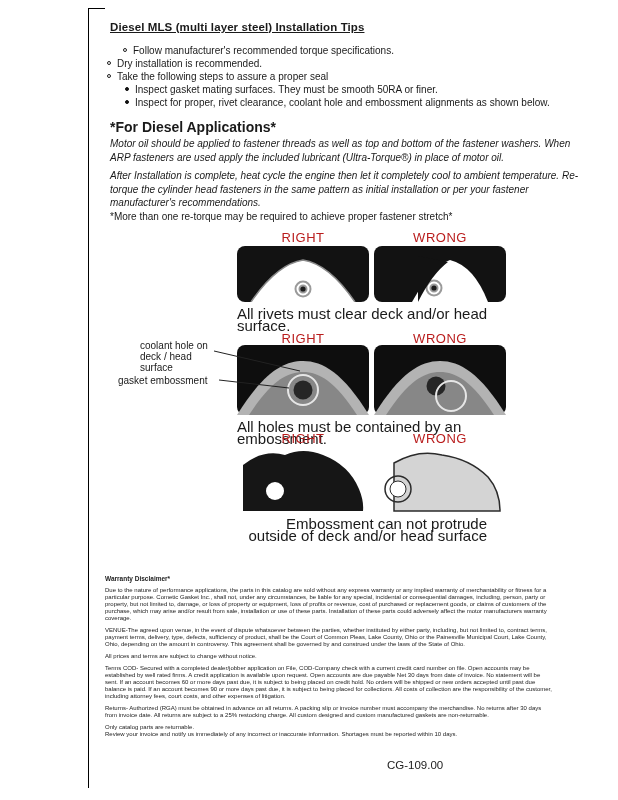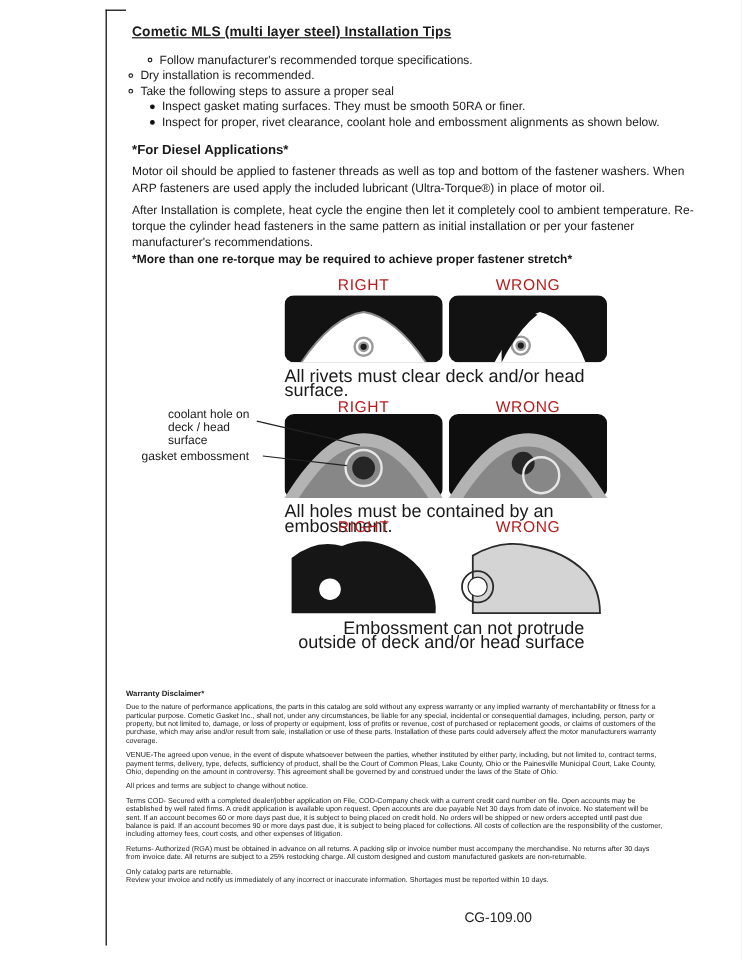--- a/index.html
+++ b/index.html
@@ -10,43 +10,43 @@
     outline:1px solid #c9c9c9; overflow:hidden;
   }
   .abs { position:absolute; }
   .rule { background:#000; }
   .title { font-size:11.5px; font-weight:bold; text-decoration:underline; letter-spacing:0.1px; }
   .body-text { font-size:10px; line-height:13px; }
   .bullet-row { display:flex; align-items:flex-start; font-size:10px; line-height:12px; }
   .marker { display:inline-block; width:4px; height:4px; border-radius:50%; margin:3px 6px 0 0; flex:0 0 auto; }
   .marker.hollow { border:1px solid #222; }
   .marker.filled { background:#111; border:1px solid #111; }
-  .heading { font-size:11px; font-weight:bold; }
-  .para { font-size:10px; line-height:13.5px; width:470px; }
+  .heading { font-size:14px; font-weight:bold; }
+  .para { font-size:10px; line-height:13.5px; width:470px;font-style:italic; }
   .fig-label { font-size:13px; letter-spacing:0.5px; width:132px; text-align:center; color:#b91c1c; }
   .fig-img { width:132px; overflow:hidden; }
   .caption { font-size:15px; line-height:12px; }
   .callout { font-size:10px; line-height:11px; }
   .warranty { width:447px; font-size:6px; line-height:7px; color:#222; }
   .warranty .w-head { font-weight:bold; font-size:6.5px; margin-bottom:5px; }
   .warranty p { margin:0 0 5px 0; }
   .warranty p.tight { margin-bottom:0; }
   .doc-num { font-size:11.5px; color:#222; }
   svg { display:block; }
   .overlay { pointer-events:none; }
 </style>
 </head>
 <body>
 
 <div class="page">
 
   <div class="abs rule" style="left:88px; top:8px; width:1px; height:780px;"></div>
   <div class="abs rule" style="left:88px; top:8px; width:17px; height:1px;"></div>
 
-  <h1 class="abs title" style="left:110px; top:21px;">Cometic MLS (multi layer steel) Installation Tips</h1>
+  <h1 class="abs title" style="left:110px; top:21px;">Diesel MLS (multi layer steel) Installation Tips</h1>
 
   <div class="abs bullet-row" style="left:123px; top:45px; width:470px;">
     <span class="marker hollow"></span>
     <span>Follow manufacturer's recommended torque specifications.</span>
   </div>
   <div class="abs bullet-row" style="left:107px; top:71px; width:470px;">
     <span class="marker hollow"></span>
     <span>Take the following steps to assure a proper seal</span>
   </div>
   <div class="abs bullet-row" style="left:107px; top:58px; width:470px;">
@@ -58,21 +58,21 @@
     <span>Inspect gasket mating surfaces.  They must be smooth 50RA or finer.</span>
   </div>
   <div class="abs bullet-row" style="left:125px; top:97px; width:470px;">
     <span class="marker filled"></span>
     <span>Inspect for proper, rivet clearance, coolant hole and embossment alignments as shown below.</span>
   </div>
 
   <div class="abs heading" style="left:110px; top:119px;">*For Diesel Applications*</div>
   <div class="abs para" style="left:110px; top:137px;">Motor oil should be applied to fastener threads as well as top and bottom of the fastener washers. When ARP fasteners are used apply the included lubricant (Ultra-Torque®) in place of motor oil.</div>
   <div class="abs para" style="left:110px; top:169px;">After Installation is complete, heat cycle the engine then let it completely cool to ambient temperature. Re-torque the cylinder head fasteners in the same pattern as initial installation or per your fastener manufacturer's recommendations.</div>
-  <div class="abs body-text" style="left:110px; top:210px;font-weight:bold;">*More than one re-torque may be required to achieve proper fastener stretch*</div>
+  <div class="abs body-text" style="left:110px; top:210px;">*More than one re-torque may be required to achieve proper fastener stretch*</div>
 
   <div class="abs fig-label" style="left:237px; top:230px;">RIGHT</div>
   <div class="abs fig-label" style="left:374px; top:230px;">WRONG</div>
 
   <div class="abs fig-img" style="left:237px; top:246px; height:56px;">
     <svg viewBox="0 0 132 56" width="132" height="56">
       <rect width="132" height="56" rx="8" fill="#121212"></rect>
       <path d="M14,56 Q40,18 66,14 Q92,18 118,56 Z" fill="#ffffff"></path>
       <path d="M14,56 Q40,18 66,14 Q92,18 118,56" fill="none" stroke="#8a8a8a" stroke-width="1.5"></path>
       <circle cx="66" cy="43" r="8.5" fill="#9a9a9a"></circle>

